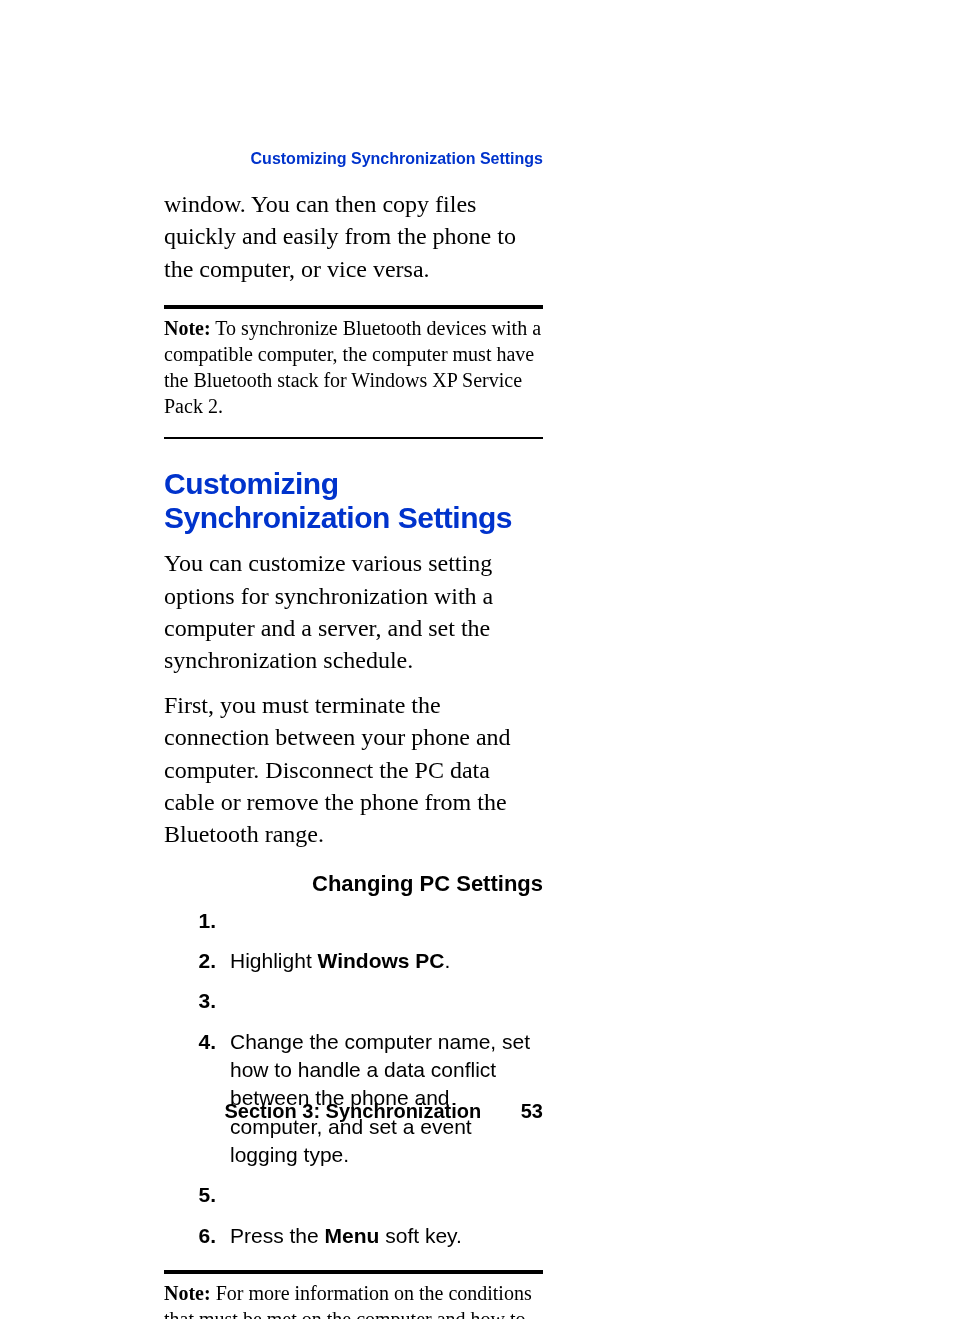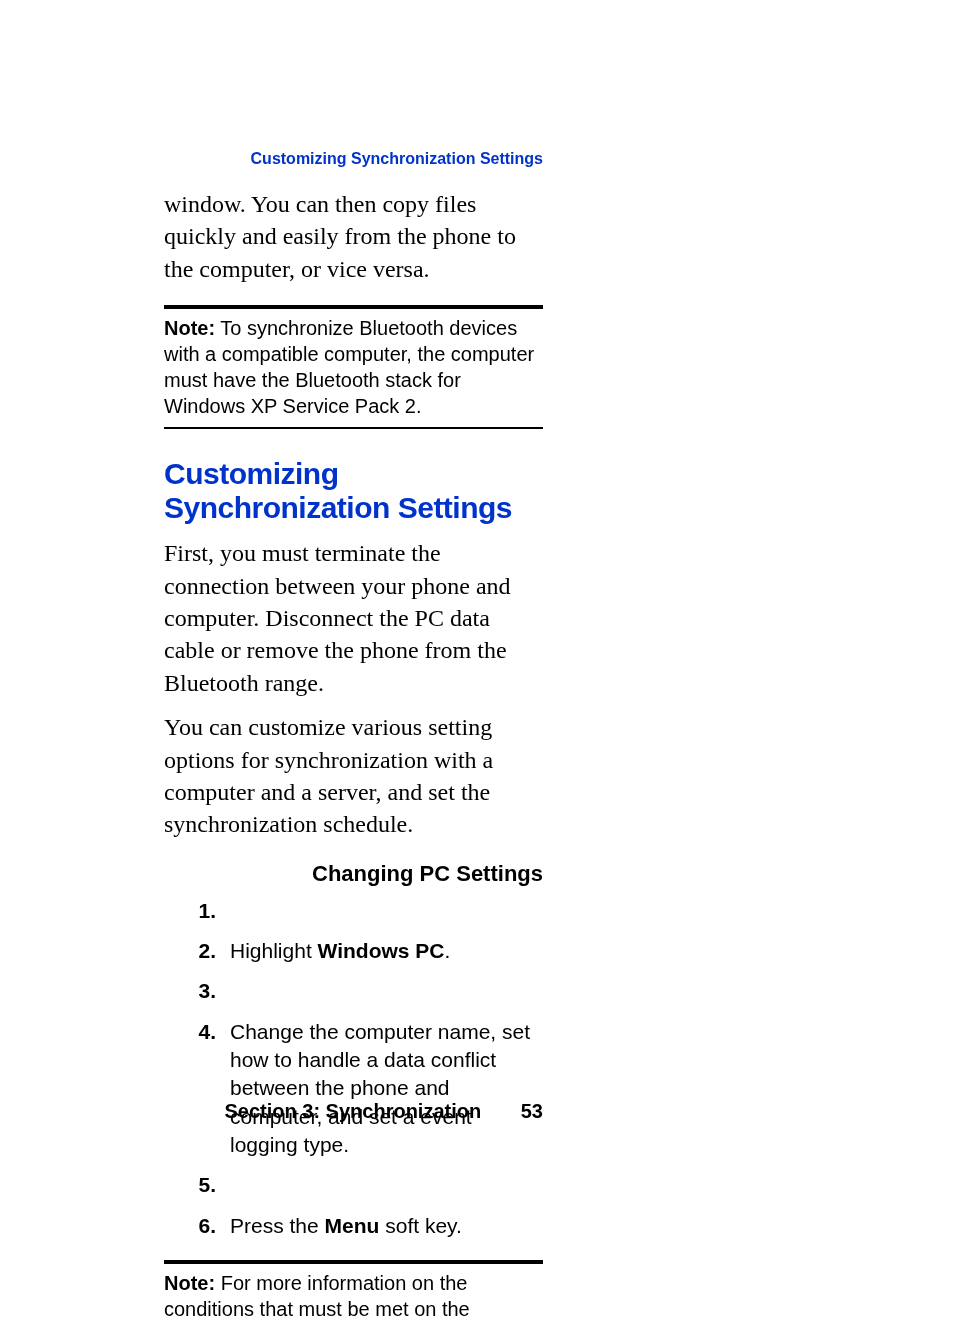--- a/index.html
+++ b/index.html
@@ -35,22 +35,22 @@
   }
   .body-serif {
     font-family: "Book Antiqua", Palatino, "Palatino Linotype", Georgia, serif;
     font-size: 24px;
     line-height: 1.35;
     margin: 0 0 12px 0;
   }
   .note-box {
     border-top: 4px solid #000;
     border-bottom: 2px solid #000;
-    padding: 6px 0 8px 0;
-    font-family: Liberation Sans, sans-serif;
+    padding: 6px 0 18px 0;
+    font-family: Liberation Serif, serif;
     font-size: 20px;
     line-height: 1.3;
     margin-top: 20px;
   }
   .note-box .note-label {
     font-weight: bold;
   }
   h1.section-heading {
     color: #0033cc;
     font-family: Arial, Helvetica, sans-serif;
@@ -111,22 +111,22 @@
   <div class="content">
 
     <p class="body-serif">window. You can then copy files quickly and easily from the phone to the computer, or vice versa.</p>
 
     <div class="note-box">
       <span class="note-label">Note:</span><span> To synchronize Bluetooth devices with a compatible computer, the computer must have the Bluetooth stack for Windows XP Service Pack 2.</span>
     </div>
 
     <h1 class="section-heading">Customizing Synchronization Settings</h1>
 
+    <p class="body-serif">You can customize various setting options for synchronization with a computer and a server, and set the synchronization schedule.</p>
     <p class="body-serif">First, you must terminate the connection between your phone and computer. Disconnect the PC data cable or remove the phone from the Bluetooth range.</p>
-    <p class="body-serif">You can customize various setting options for synchronization with a computer and a server, and set the synchronization schedule.</p>
 
     <h2 class="sub-heading">Changing PC Settings</h2>
 
     <ol class="steps">
       <li>
         <span class="num">1.</span>
       </li>
       <li>
         <span class="num">2.</span>
         <span class="txt">

